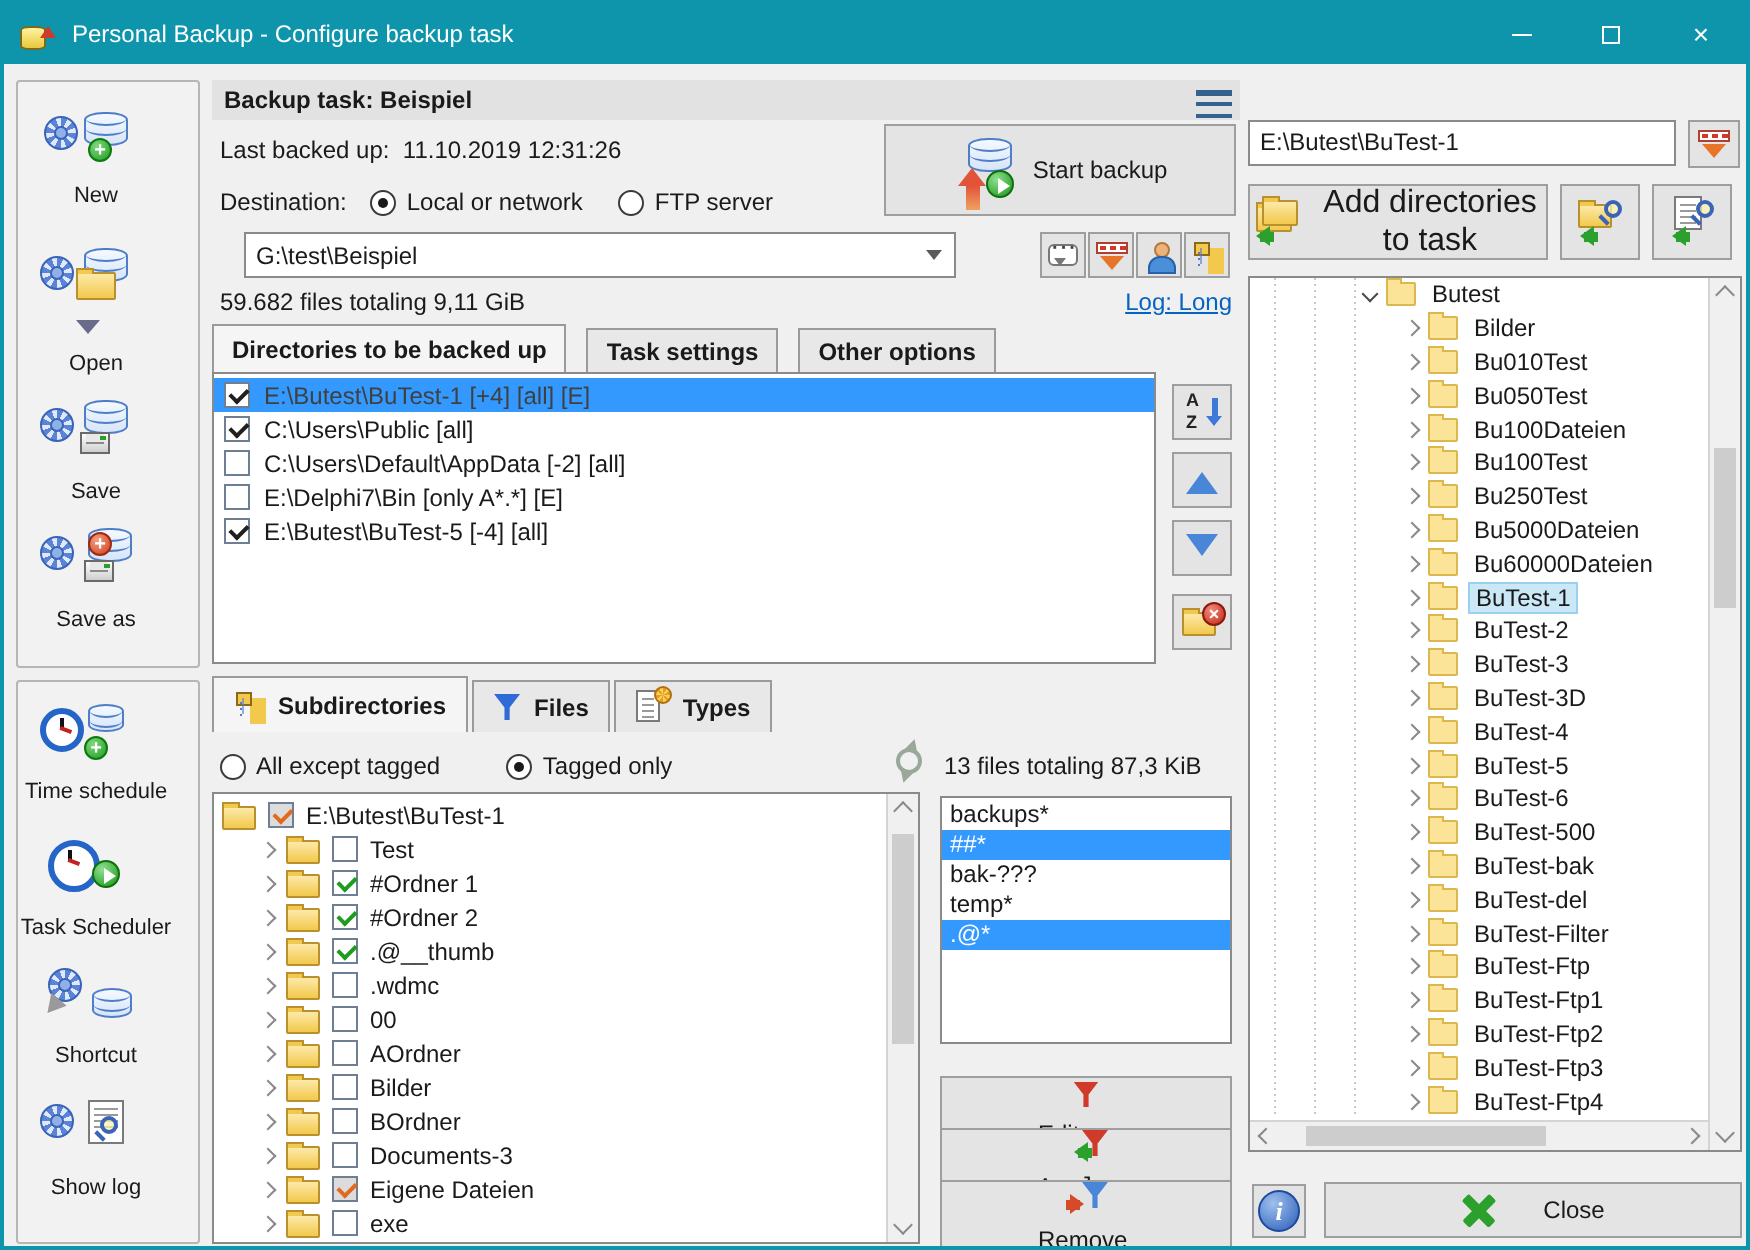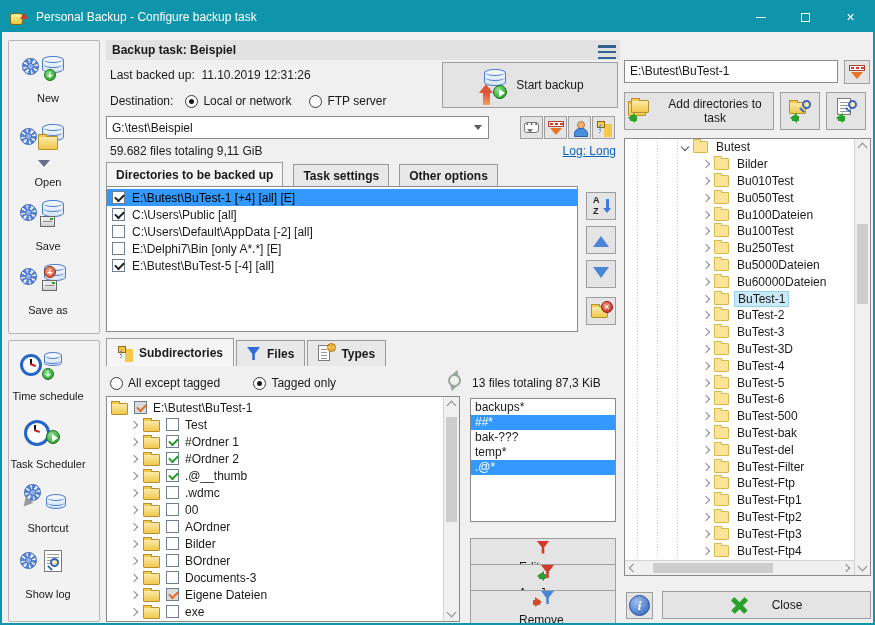--- a/index.html
+++ b/index.html
@@ -63,21 +63,21 @@
   .rowtext { position:absolute; left:4px; }
   .radio { display:inline-flex; align-items:center; gap:5px; margin-right:18px; }
   .radio .rdot { width:13px; height:13px; border:1px solid #3a3a3a; border-radius:50%; background:#fff; position:relative; }
   .radio.sel .rdot::after { content:""; position:absolute; inset:3px; background:#1a1a1a; border-radius:50%; }
 
   .startbtn { position:absolute; left:336px; top:24px; width:176px; height:46px; }
   .sb-ic { position:relative; width:34px; height:32px; }
   .uparrow { position:absolute; left:5px; top:4px; width:0; height:0; border:7px solid transparent; border-bottom:9px solid #e2543a; }
   .uparrow::after { content:""; position:absolute; left:-3.5px; top:9px; width:7px; height:12px; background:linear-gradient(#e2543a,#f0a060); }
 
-  .combo { position:absolute; left:0; top:78px; width:383px; height:23px; background:#fff; border:1px solid #8a8a8a; display:flex; align-items:center; }
+  .combo { position:absolute; left:16px; top:78px; width:356px; height:23px; background:#fff; border:1px solid #8a8a8a; display:flex; align-items:center; }
   .combo .val { margin-left:5px; }
   .combo .cdrop { margin-left:auto; margin-right:6px; width:0; height:0; border:4px solid transparent; border-top:5px solid #5a5a5a; margin-top:4px; }
   .minibtn { position:absolute; top:78px; width:23px; height:23px; }
   .speech { position:relative; width:15px; height:11px; border:1px solid #777; border-radius:3px; background:#fff; }
   .speech::before { content:""; position:absolute; left:2px; bottom:-4px; border:3px solid transparent; border-top:4px solid #777; }
   .speech::after { content:"\00b7\00b7\00b7"; position:absolute; left:1px; top:-3px; font:bold 10px/10px "Liberation Sans",sans-serif; letter-spacing:1px; color:#444; }
   .recent { position:relative; width:16px; height:14px; }
   .recent .bar { position:absolute; left:0; top:0; width:16px; height:6px; background:#fff; border:1px solid #b04030; }
   .recent .bar::after { content:""; position:absolute; left:1px; top:1px; width:3px; height:2px; background:#d03a2a; box-shadow:5px 0 0 #d03a2a, 10px 0 0 #d03a2a; }
   .recent .tri { position:absolute; left:2px; top:7px; width:0; height:0; border:6px solid transparent; border-top:7px solid #e8742a; }
@@ -87,21 +87,21 @@
   .treeico { position:relative; width:15px; height:15px; }
   .treeico::before { content:""; position:absolute; left:1px; top:1px; width:6px; height:5px; background:#f2c94c; border:1px solid #8a6a1a; box-shadow:7px 3px 0 #f2c94c, 7px 9px 0 #f2c94c; }
   .treeico::after { content:""; position:absolute; left:3px; top:6px; width:1px; height:8px; background:repeating-linear-gradient(#5a7ad0 0 1px, transparent 1px 3px); box-shadow:1px -2px 0 rgba(90,122,208,.6); }
 
   .tabs { position:absolute; left:0; top:126px; display:flex; }
   .tab { height:22px; padding:0 9px; border:1px solid #9a9a9a; border-bottom:none; background:#e8e8e8; display:flex; align-items:center; font-weight:bold; margin-right:10px; }
   .tab.active { background:#f5f5f5; height:24px; margin-top:-2px; position:relative; z-index:2; }
 
   .dirlist { position:absolute; left:0; top:148px; width:472px; height:146px; background:#fff; border:1px solid #8a8a8a; padding-top:2px; overflow:hidden; }
   .dirrow { height:17px; display:flex; align-items:center; padding-left:5px; }
-  .dirrow.selected { background:#3399ff; color:#000000; }
+  .dirrow.selected { background:#3399ff; color:#404040; }
   .cb { width:13px; height:13px; background:#fff; border:1px solid #6e7f94; margin-right:7px; position:relative; flex:none; }
   .dirrow .cb::after { content:""; display:none; position:absolute; left:2px; top:2px; width:7px; height:4px; border-left:2px solid #1f1f1f; border-bottom:2px solid #1f1f1f; transform:rotate(-45deg); }
   .dirrow.checked .cb::after { display:block; }
 
   .listbtn { position:absolute; left:480px; width:30px; height:28px; }
   .sortaz { position:relative; width:16px; height:17px; }
   .sortaz::before { content:"A"; position:absolute; left:0; top:-2px; font:bold 9px/9px "Liberation Sans",sans-serif; color:#222; }
   .sortaz::after { content:"Z"; position:absolute; left:0; bottom:-1px; font:bold 9px/9px "Liberation Sans",sans-serif; color:#222; }
   .sortaz .ar { position:absolute; right:0; top:1px; width:3px; height:10px; background:#3f79d8; }
   .sortaz .ar::after { content:""; position:absolute; left:-3px; top:9px; border:4.5px solid transparent; border-top:5px solid #3f79d8; }
@@ -155,21 +155,21 @@
   .rarrow { position:relative; width:15px; height:11px; flex:none; }
   .rarrow::before { content:""; position:absolute; right:0; top:0; border:5.5px solid transparent; border-left:7px solid #d54b2a; }
   .rarrow::after { content:""; position:absolute; left:1px; top:3px; width:7px; height:5px; background:#d54b2a; }
   .combo-ic { position:relative; }
 
   
   .right { position:absolute; left:620px; top:36px; width:251px; height:585px; }
   .rt-label { position:absolute; left:2px; top:6px; }
   .rt-path { position:absolute; left:2px; top:22px; width:214px; height:23px; background:#fff; border:1px solid #8a8a8a; line-height:21px; padding-left:5px; }
   .rt-drop { position:absolute; left:222px; top:22px; width:26px; height:24px; }
-  .addbtn { position:absolute; left:2px; top:54px; width:150px; height:38px; font-size:12px; }
+  .addbtn { position:absolute; left:2px; top:54px; width:150px; height:38px; font-size:16px; }
   .addico { position:relative; width:26px; height:26px; flex:none; }
   .addico .folder-s { left:6px; top:2px; width:18px; height:13px; }
   .addico .folder-s.b2 { left:3px; top:5px; }
   .addico .garrow { position:absolute; left:-2px; top:15px; }
   .searchbtn { position:absolute; top:54px; width:40px; height:38px; }
   .srch { position:relative; width:26px; height:26px; }
   .srch .folder-s { left:2px; top:4px; }
   .srch .doc { left:4px; top:0; }
   .srch .lens { right:2px; top:2px; }
   .srch .garrow { position:absolute; left:-2px; top:15px; }

